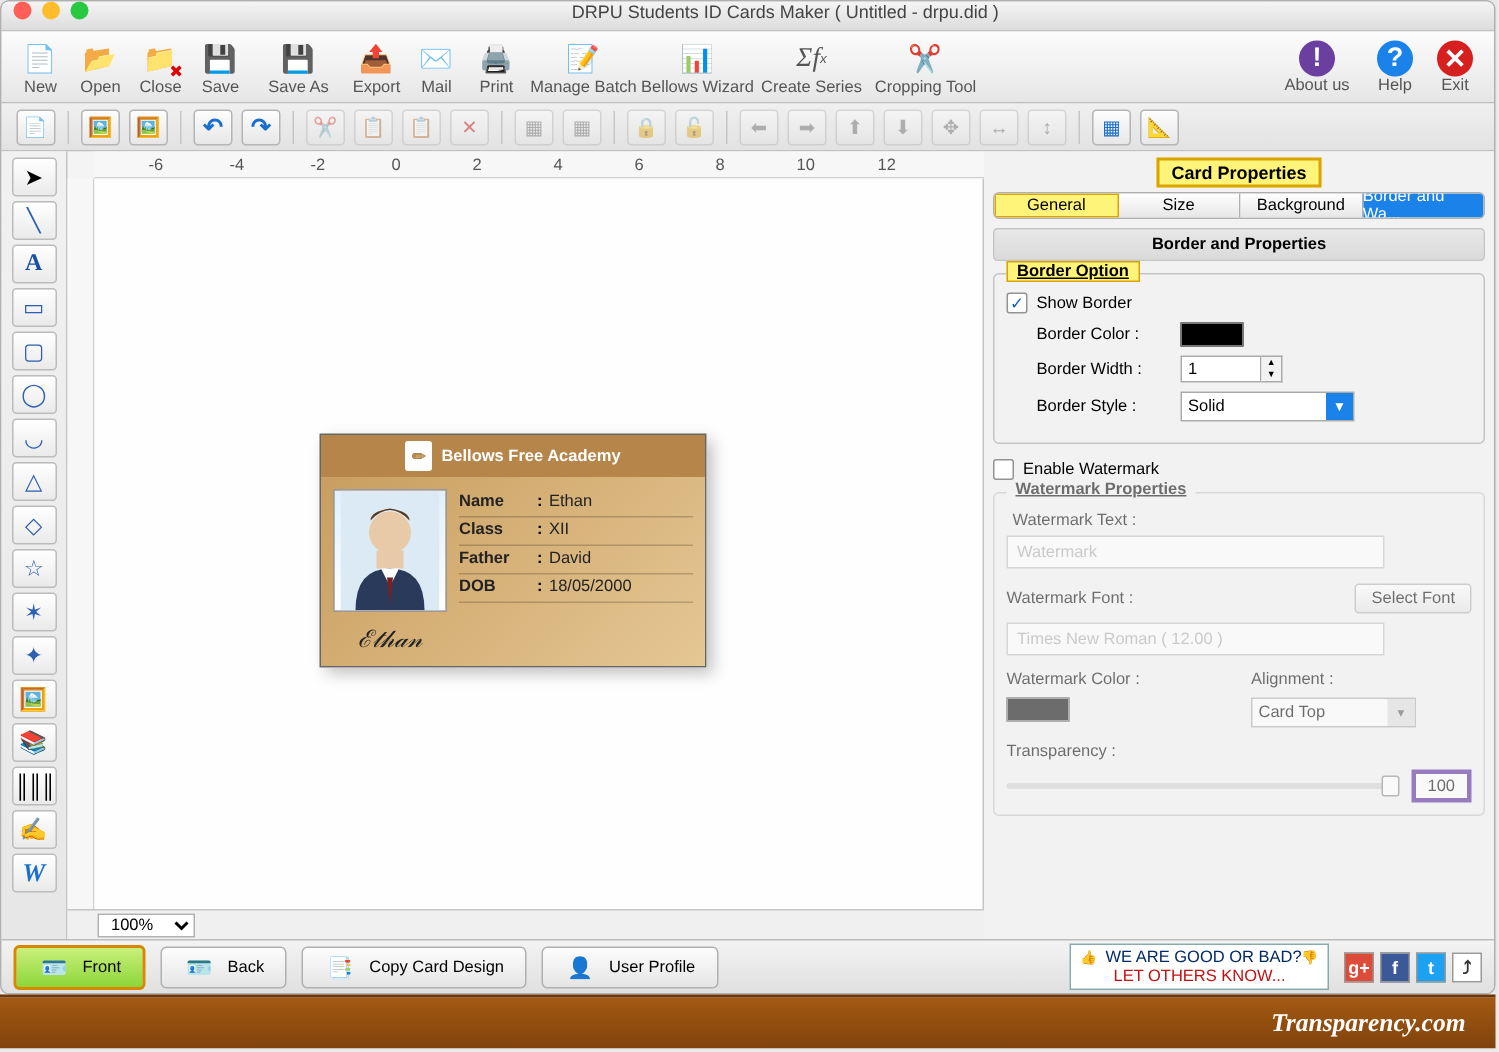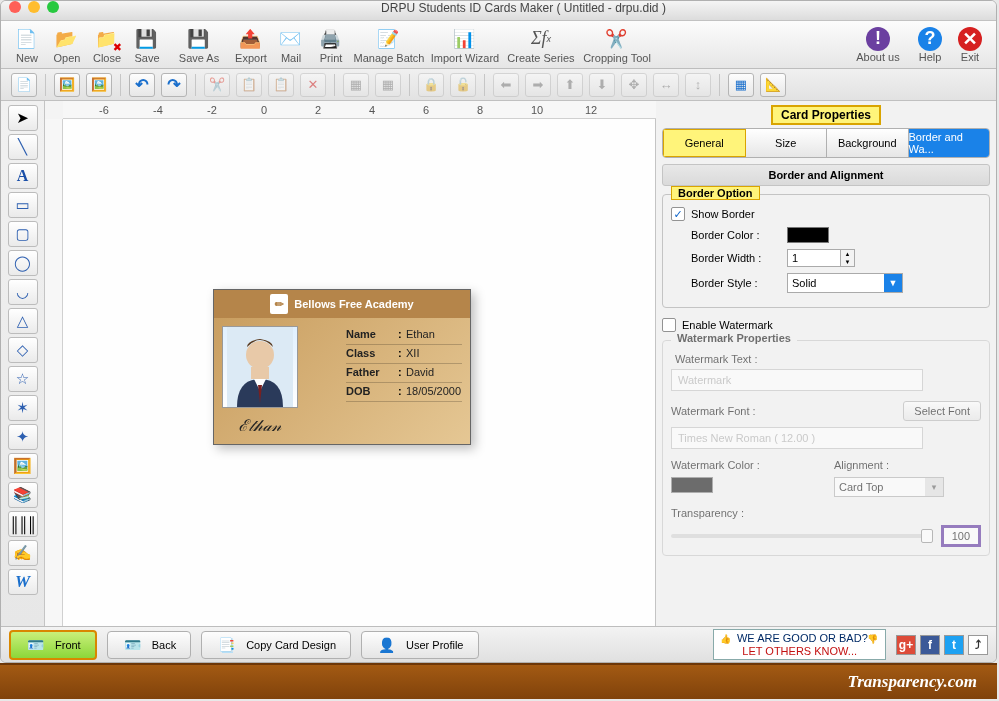--- a/index.html
+++ b/index.html
@@ -31,38 +31,38 @@
 .ruler-h span{position:absolute;top:3px;}
 .canvas-body{flex:1;display:flex;}
 .ruler-v{width:18px;background:#f7f7f7;border-right:1px solid #d0d0d0;}
 .canvas{flex:1;background:#fefefe;position:relative;border-right:1px solid #c4c4c4;}
 .card{position:absolute;left:150px;top:170px;width:258px;height:156px;background:linear-gradient(135deg,#c79b5c,#e5c794);border:1px solid #666;box-shadow:4px 4px 10px rgba(0,0,0,0.25);}
 .card-head{height:28px;background:#b5854a;display:flex;align-items:center;justify-content:center;color:#fff;font-weight:bold;font-size:13px;gap:6px;}
 .card-head .logo{width:18px;height:20px;background:#fff;border-radius:2px;display:flex;align-items:center;justify-content:center;color:#b5854a;font-size:11px;}
 .card-body{display:flex;padding:8px;height:calc(100% - 28px);}
 .photo{width:76px;height:84px;border:1px solid #999;background:linear-gradient(#e0f0ff,#fff);display:flex;align-items:flex-end;justify-content:center;overflow:hidden;}
 .photo svg{width:66px;height:80px;}
-.info{flex:1;padding-left:8px;display:flex;flex-direction:column;justify-content:flex-start;margin-left:40px;}
+.info{flex:1;padding-left:8px;display:flex;flex-direction:column;justify-content:flex-start;}
 .info-row{display:flex;border-bottom:1px solid rgba(0,0,0,0.2);padding:2px 0 4px 0;font-size:11px;}
 .info-row .k{width:52px;font-weight:bold;color:#222;}
 .info-row .c{width:8px;font-weight:bold;}
 .info-row .v{color:#222;}
 .sig{font-style:italic;font-family:cursive;font-size:16px;color:#222;margin-top:6px;}
 .zoom-bar{height:20px;background:#f0f0f0;border-top:1px solid #c4c4c4;display:flex;align-items:center;padding-left:20px;}
 .zoom-sel{border:1px solid #b0b0b0;font-size:11px;padding:0 10px 0 4px;background:#fff;}
 .props{width:340px;background:#f2f2f2;display:flex;flex-direction:column;padding:2px 6px 6px 6px;overflow:hidden;}
 .props-title{align-self:center;border:2px solid #d9a400;background:#fff47a;padding:1px 8px;font-weight:bold;font-size:12px;margin:2px 0 3px;}
-.tabbar{display:flex;border:1px solid #b0b0b0;border-radius:4px;overflow:hidden;height:30px;}
+.tabbar{display:flex;border:1px solid #b0b0b0;border-radius:4px;overflow:hidden;height:18px;}
 .tab{flex:1;display:flex;align-items:center;justify-content:center;font-size:11px;background:linear-gradient(#fff,#e6e6e6);border-right:1px solid #b0b0b0;cursor:pointer;}
 .tab:last-child{border-right:none;}
 .tab.hl{background:#fff47a;border:1px solid #d9a400;}
 .tab.sel{background:#1a82e8;color:#fff;}
 .section-title{background:linear-gradient(#e8e8e8,#dadada);text-align:center;font-weight:bold;padding:4px 0;margin-top:6px;border:1px solid #c4c4c4;border-radius:3px;}
 .group{border:1px solid #c4c4c4;border-radius:4px;margin-top:8px;padding:8px;position:relative;}
-.group-legend{position:absolute;top:-9px;left:8px;background:#fff47a;border:1px solid #d9a400;padding:0 6px;font-weight:bold;font-size:11px;}
+.group-legend{position:absolute;top:-9px;left:8px;background:#fff47a;border:1px solid #d9a400;padding:0 6px;font-weight:bold;font-size:11px;text-decoration:underline;}
 .group-legend.plain{background:#f2f2f2;border:none;font-weight:bold;}
 .chk-row{display:flex;align-items:center;gap:6px;margin:4px 0;}
 .chk{width:14px;height:14px;border:1px solid #939393;border-radius:2px;background:#fff;display:flex;align-items:center;justify-content:center;font-size:11px;color:#0a62c9;}
 .form-row{display:flex;align-items:center;margin:6px 0 6px 20px;}
 .form-row .l{width:96px;}
 .swatch{width:42px;height:16px;border:1px solid #777;background:#000;}
 .spinput{width:54px;height:18px;border:1px solid #aaa;background:#fff;padding:0 4px;display:flex;align-items:center;}
 .spin-btns{width:14px;height:18px;border:1px solid #aaa;border-left:none;display:flex;flex-direction:column;}
 .spin-btns div{flex:1;font-size:6px;display:flex;align-items:center;justify-content:center;background:#f3f3f3;}
 .select{height:20px;border:1px solid #aaa;background:#fff;display:flex;align-items:center;padding:0 4px;width:116px;position:relative;}
@@ -129,21 +129,21 @@
     <div class="tbtn">
         <div class="ic">🖨️</div>
         <div class="lbl">Print</div>
       </div>
     <div class="tbtn wider">
         <div class="ic">📝</div>
         <div class="lbl">Manage Batch</div>
       </div>
     <div class="tbtn wider">
         <div class="ic">📊</div>
-        <div class="lbl">Import Wizard</div>
+        <div class="lbl">Bellows Wizard</div>
       </div>
     <div class="tbtn wider">
         <div class="ic" style="font-style:italic;font-family:serif">Σf<sub style="font-size:9px">x</sub></div>
         <div class="lbl">Create Series</div>
       </div>
     <div class="tbtn wider">
         <div class="ic">✂️</div>
         <div class="lbl">Cropping Tool</div>
       </div>
     <div class="spacer"></div>
@@ -270,31 +270,34 @@
                 <div class="info-row">
                     <span class="k">DOB</span>
                     <span class="c">:</span>
                     <span class="v">18/05/2000</span>
                   </div>
               </div>
             </div>
           </div>
         </div>
       </div>
+      <div class="zoom-bar">
+        <select class="zoom-sel"><option>100%</option></select>
+      </div>
     </div>
 
     <div class="props">
       <div class="props-title">Card Properties</div>
       <div class="tabbar">
         <div class="tab hl">General</div>
         <div class="tab">Size</div>
         <div class="tab">Background</div>
         <div class="tab sel">Border and Wa...</div>
       </div>
-      <div class="section-title">Border and Alignment</div>
+      <div class="section-title">Border and Properties</div>
 
       <div class="group">
         <div class="group-legend">Border Option</div>
         <div class="chk-row">
           <div class="chk">✓</div>
           <span>Show Border</span>
         </div>
         <div class="form-row">
           <span class="l">Border Color :</span>
           <div class="swatch"></div>

